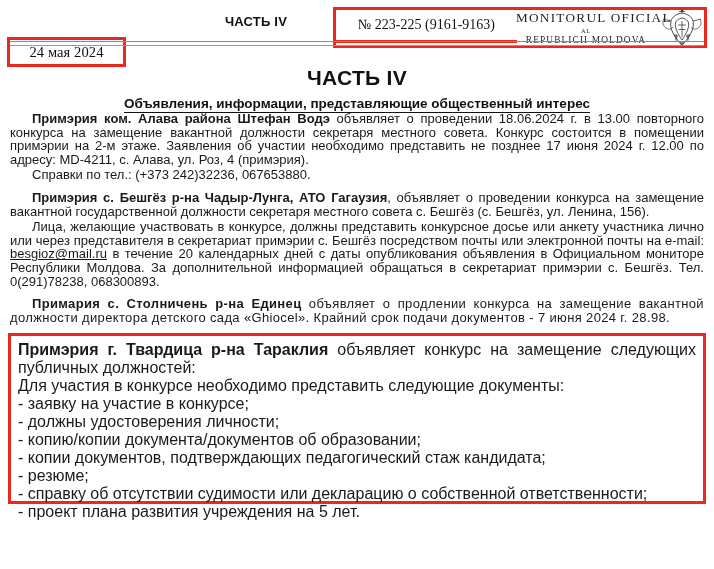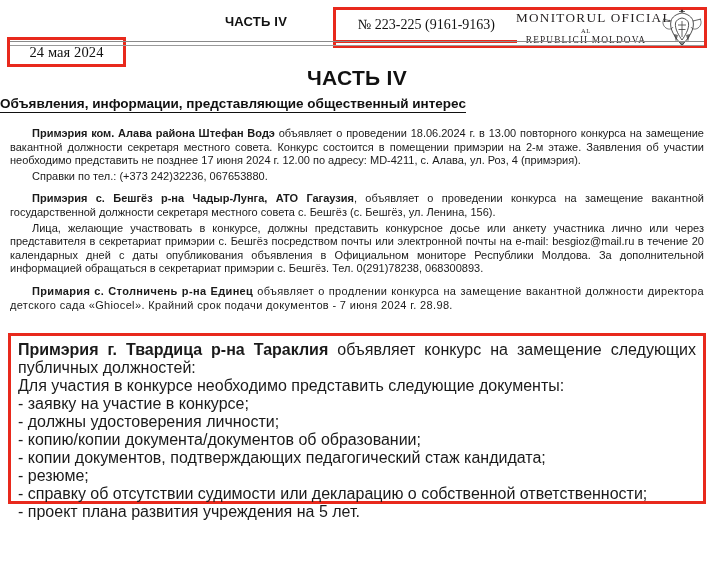--- a/index.html
+++ b/index.html
@@ -131,52 +131,53 @@
   
   #doc-title {
     text-align: center;
     font-size: 21px;
     font-weight: bold;
     margin-top: 10px;
     letter-spacing: 0.3px;
     color: #111;
   }
   #doc-subtitle {
-    text-align: left;
+    text-align: center;
     font-size: 13.5px;
     font-weight: bold;
     margin-top: 6px;
     color: #111;
   }
   #doc-subtitle span {
     border-bottom: 1.5px solid #111;
     padding-bottom: 1px;
   }
 
   
   #content {
-    margin: 16px 10px 0 10px;
-    font-size: 11px;
+    margin: 1px 10px 0 10px;
+    font-size: 13px;
     line-height: 13.6px;
     color: #1a1a1a;
   }
   .para {
     text-align: justify;
     margin: 0 0 2px 0;
   }
   .para.indent {
     text-indent: 22px;
   }
   .lead {
     font-weight: bold;
   }
   .spaced {
     letter-spacing: 0.35px;
   }
   .link {
+    text-decoration: underline;
     color: #1a1a1a;
   }
   .block-gap {
     height: 7px;
   }
 
   
   #highlight-box {
     position: absolute;
     left: 8px;

